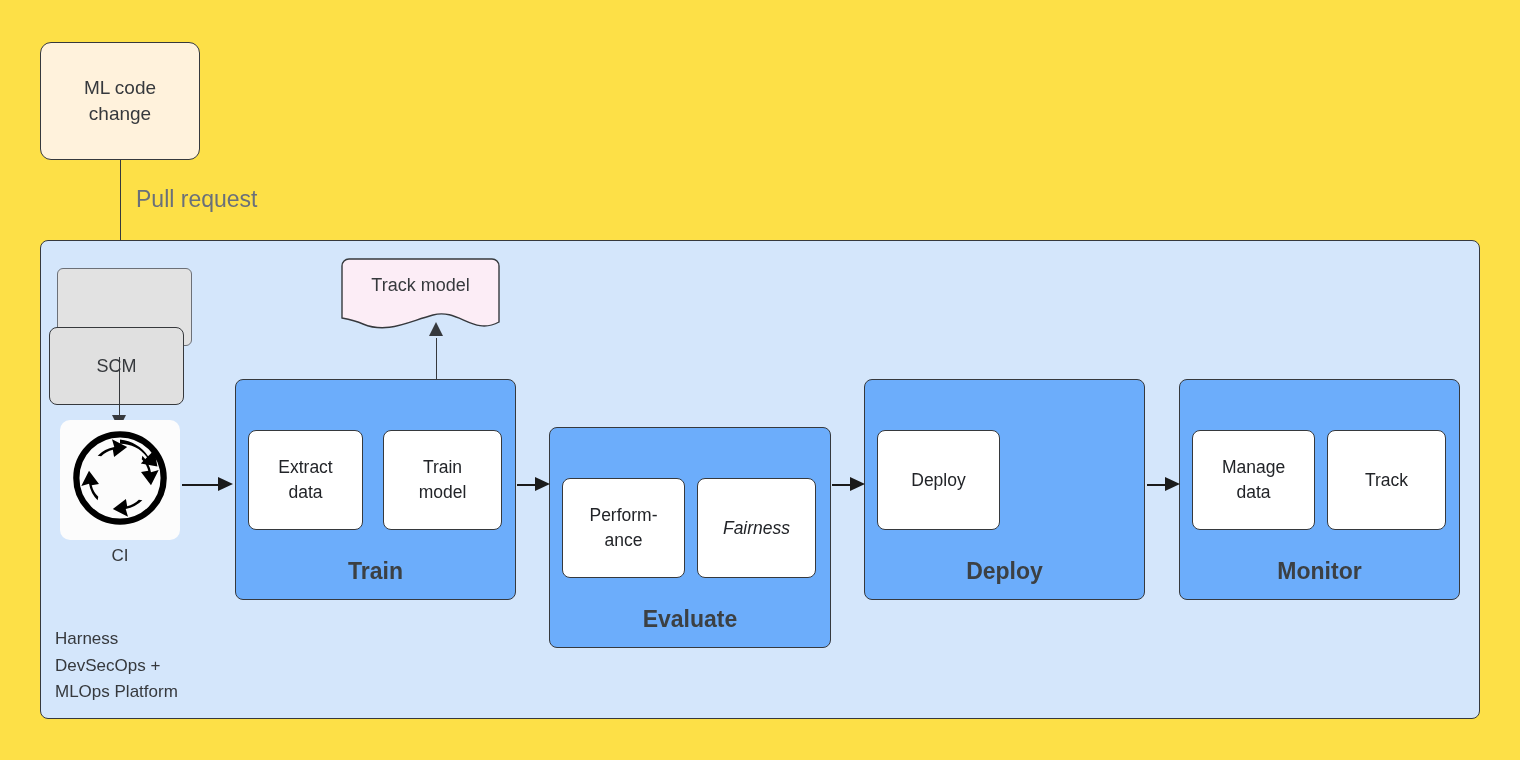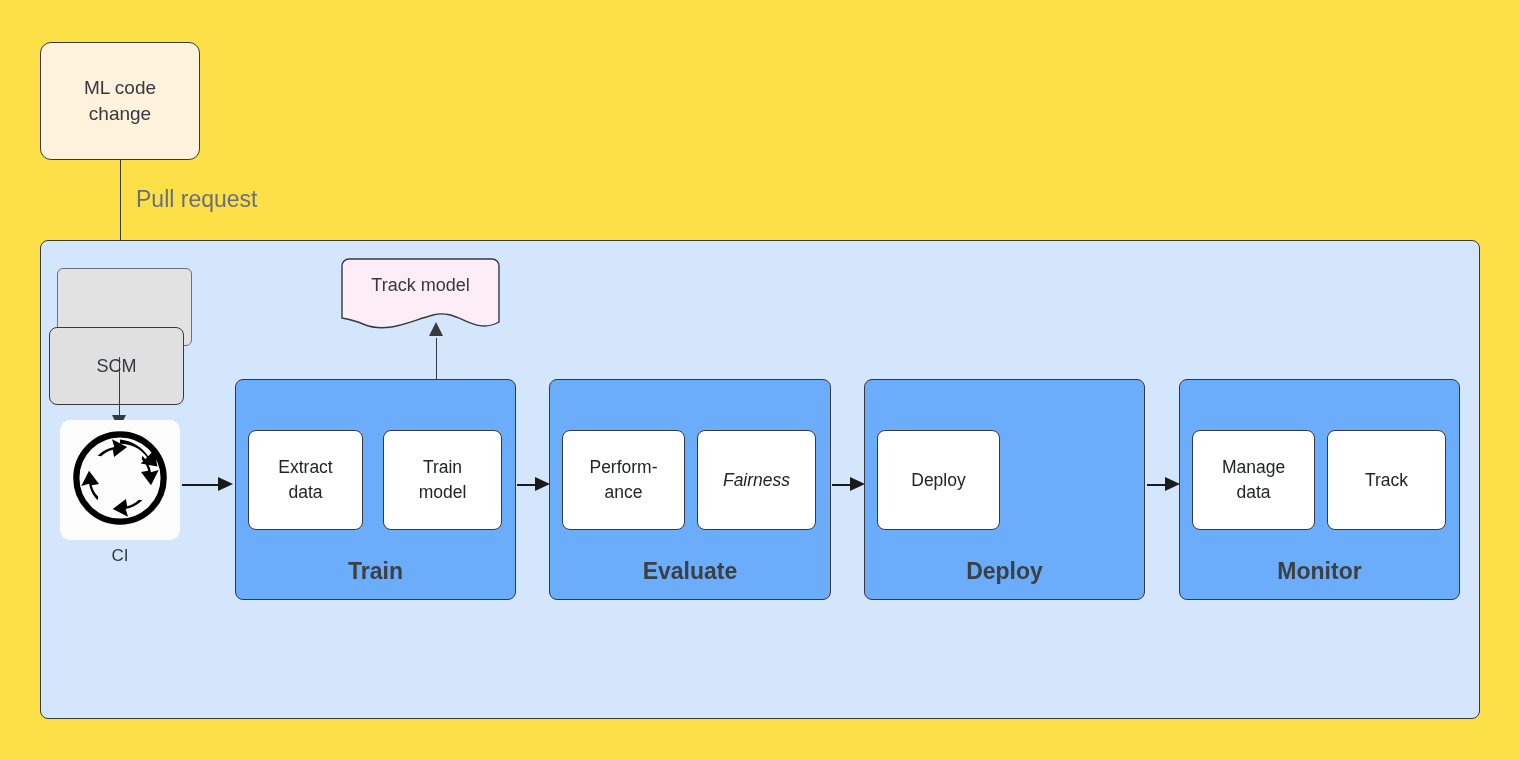--- a/index.html
+++ b/index.html
@@ -317,21 +317,21 @@
   <div class="track-arrowhead"></div>
 
   <div class="stage" style="left:235px;width:281px;">
     <div class="sub" style="left:12px;width:115px;">Extract
 data</div>
     <div class="sub" style="left:147px;width:119px;">Train
 model</div>
     <div class="stage-title">Train</div>
   </div>
 
-  <div class="stage" style="left:549px;width:282px;">
+  <div class="stage" style="left:549px;width:282px;margin-top:48px;">
     <div class="sub" style="left:12px;width:123px;">Perform-
 ance</div>
     <div class="sub" style="left:147px;width:119px;font-style:italic;">Fairness</div>
     <div class="stage-title">Evaluate</div>
   </div>
 
   <div class="stage" style="left:864px;width:281px;">
     <div class="sub" style="left:12px;width:123px;">Deploy</div>
     <div class="stage-title">Deploy</div>
   </div>
@@ -345,14 +345,17 @@
 
   <div class="flow-line" style="left:517px;width:22px;"></div>
   <div class="flow-head" style="left:535px;"></div>
 
   <div class="flow-line" style="left:832px;width:22px;"></div>
   <div class="flow-head" style="left:850px;"></div>
 
   <div class="flow-line" style="left:1147px;width:22px;"></div>
   <div class="flow-head" style="left:1165px;"></div>
 
+  <div class="platform-label">Harness
+DevSecOps +
+MLOps Platform</div>
 
 </div>
 
 </body></html>

